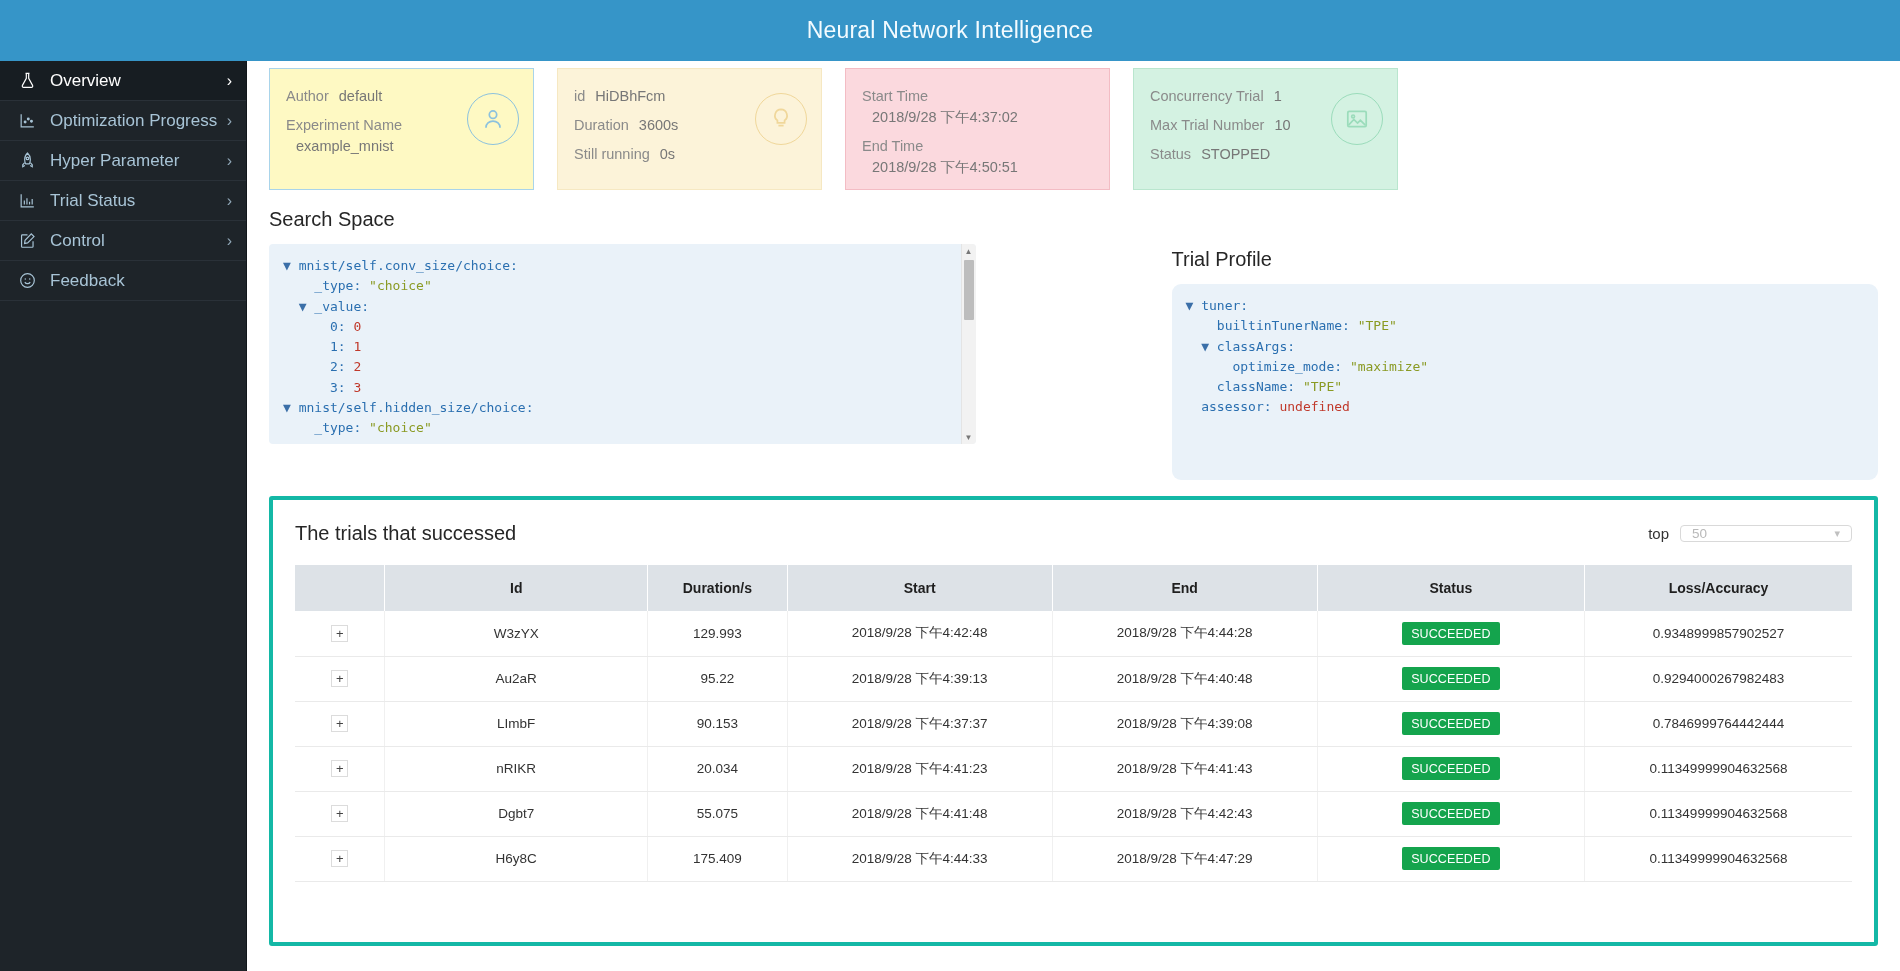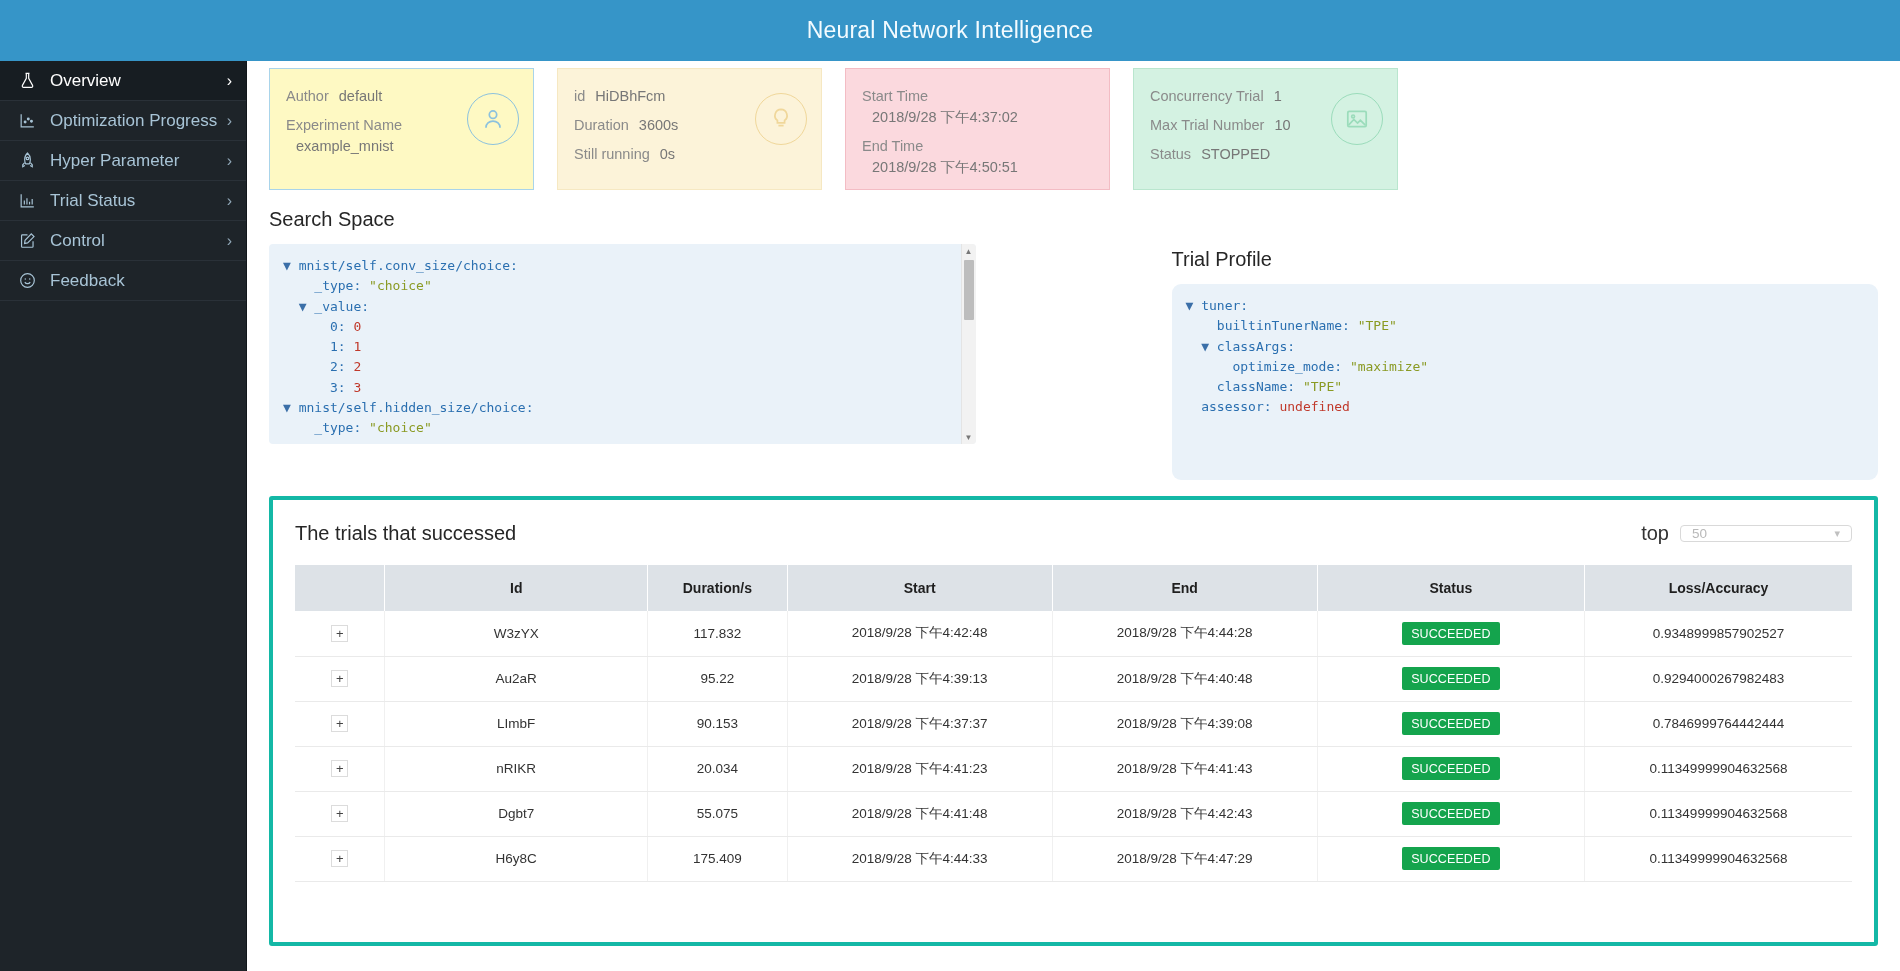--- a/index.html
+++ b/index.html
@@ -182,21 +182,21 @@
     overflow: hidden;
   }
   .trials-head {
     display: flex;
     align-items: center;
     justify-content: space-between;
     margin-bottom: 20px;
   }
   .trials-title { font-size: 20px; color: #262626; font-weight: 400; }
   .top-select-wrap { display: flex; align-items: center; gap: 11px; }
-  .top-label { font-size: 20px; color: #333; }
+  .top-label { font-size: 15px; color: #333; }
   .top-select {
     width: 172px; height: 17px;
     border: 1px solid #d9d9d9;
     border-radius: 4px;
     background: #fff;
     display: flex; align-items: center;
     padding: 0 11px;
     font-size: 13.5px;
     color: #b9b9b9;
     justify-content: space-between;
@@ -479,21 +479,21 @@
                 <th>Start</th>
                 <th>End</th>
                 <th>Status</th>
                 <th>Loss/Accuracy</th>
               </tr>
           </thead>
           <tbody id="tbody">
               <tr>
                 <td><span class="expander">+</span></td>
                 <td>W3zYX</td>
-                <td>117.832</td>
+                <td>129.993</td>
                 <td>2018/9/28 下午4:42:48</td>
                 <td>2018/9/28 下午4:44:28</td>
                 <td><span class="badge-succeeded">SUCCEEDED</span></td>
                 <td>0.9348999857902527</td>
               </tr>
               <tr>
                 <td><span class="expander">+</span></td>
                 <td>Au2aR</td>
                 <td>95.22</td>
                 <td>2018/9/28 下午4:39:13</td>

